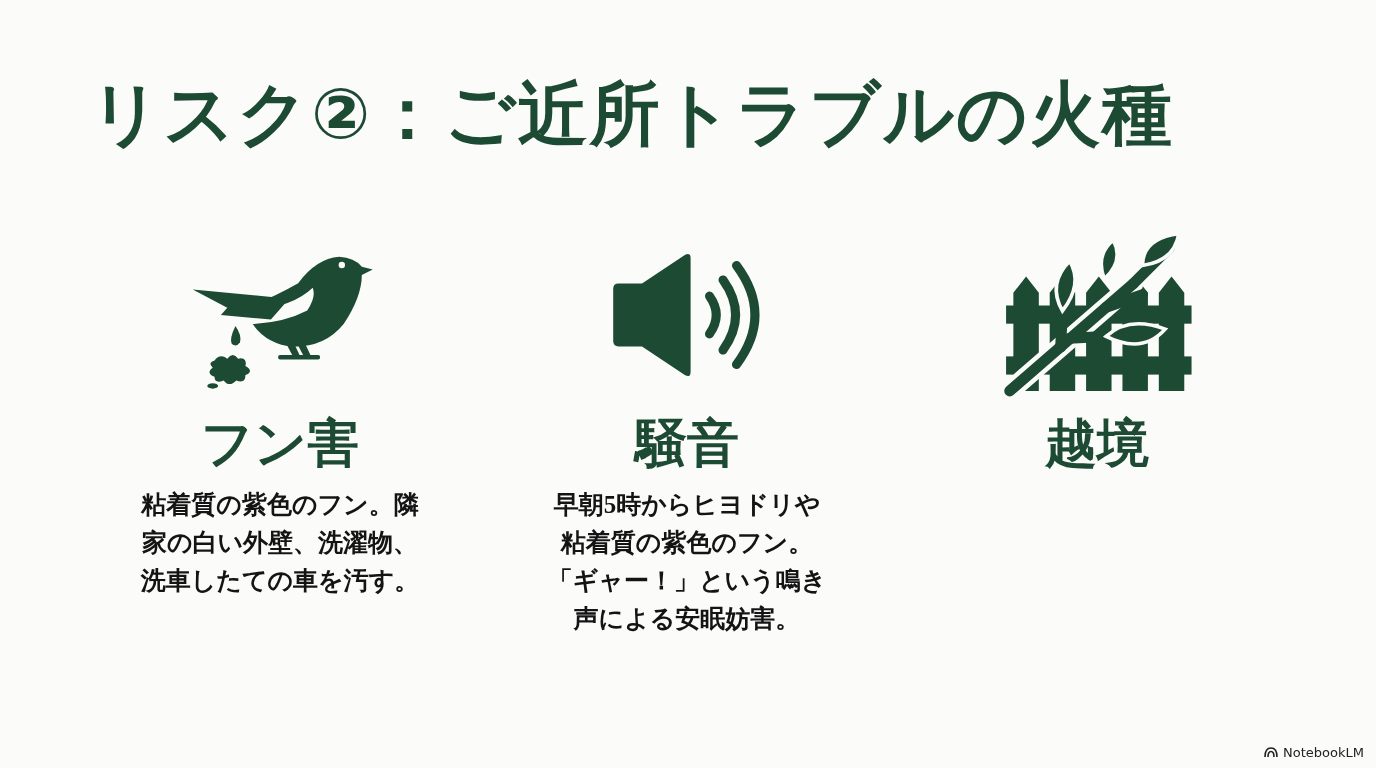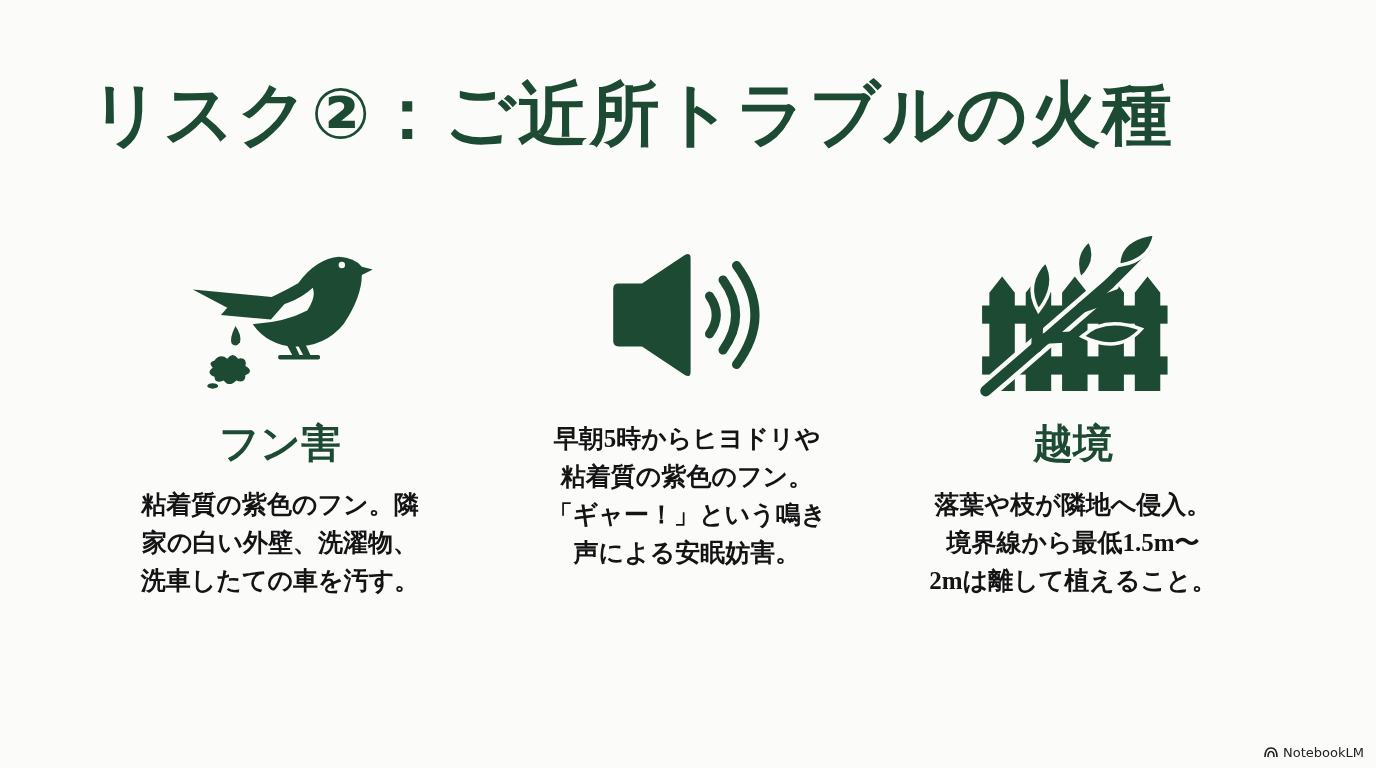--- a/index.html
+++ b/index.html
@@ -28,31 +28,31 @@
       line-height: 84px;
     }
     .col {
       position: absolute;
       top: 220px;
       width: 380px;
       text-align: center;
     }
     .col.c1 { left: 90px; }
     .col.c2 { left: 497px; }
-    .col.c3 { left: 883px; }
+    .col.c3 { left: 907px; }
     .icon-box {
       height: 190px;
       display: flex;
       align-items: center;
       justify-content: center;
     }
     .icon-box svg { display: block; }
     .heading {
       margin-top: 0px;
-      font-size: 40px;
+      font-size: 52px;
       font-weight: bold;
       color: #1c4a32;
       line-height: 66px;
       height: 66px;
     }
     .desc {
       margin-top: 10px;
       font-size: 25px;
       font-weight: bold;
       line-height: 38px;
@@ -110,20 +110,21 @@
       <g fill="#1c4a32">
         <path d="M18 46 Q18 40 24 40 L50 40 L98 8 Q104 5 104 12 L104 138 Q104 145 98 142 L50 110 L24 110 Q18 110 18 104 Z"></path>
       </g>
       <g fill="none" stroke="#1c4a32" stroke-width="10" stroke-linecap="round">
         <path d="M125 54 Q140 75 125 96"></path>
         <path d="M140 36 Q168 75 140 114"></path>
         <path d="M155 20 Q196 75 155 130"></path>
       </g>
     </svg>
   </div>
+  <div class="heading">騒音</div>
   <div class="desc">早朝5時からヒヨドリや
 粘着質の紫色のフン。
 「ギャー！」という鳴き
 声による安眠妨害。</div>
 </div>
 
 <div class="col c3">
   <div class="icon-box">
     <svg width="200" height="175" viewBox="0 0 220 190">
       <g fill="#1c4a32">
@@ -150,23 +151,20 @@
       </g>
       <g fill="#1c4a32" stroke="#fbfbfa" stroke-width="4">
         <path d="M72 90 Q55 60 80 35 Q95 60 72 90 Z"></path>
         <path d="M118 55 Q108 28 128 12 Q140 35 118 55 Z"></path>
         <path d="M160 40 Q160 10 200 5 Q195 35 160 40 Z"></path>
         <path d="M120 118 Q145 95 185 110 Q160 138 120 118 Z"></path>
       </g>
     </svg>
   </div>
   <div class="heading">越境</div>
-  <div class="desc">落葉や枝が隣地へ侵入。
-境界線から最低1.5m〜
-2mは離して植えること。</div>
 </div>
 
 <div class="brand">
   <span>
     <svg width="14" height="10" viewBox="0 0 14 10">
       <g fill="none" stroke="#222" stroke-width="1.6">
         <path d="M1 10 Q1 1 7 1 Q13 1 13 10"></path>
         <path d="M4 10 Q4 4.5 7 4.5 Q10 4.5 10 10"></path>
       </g>
     </svg>

